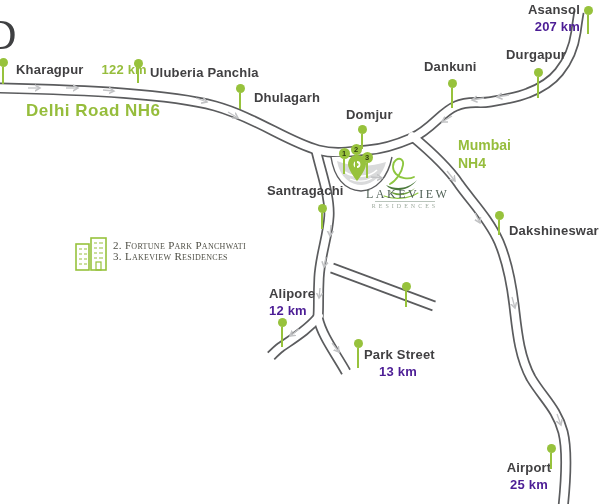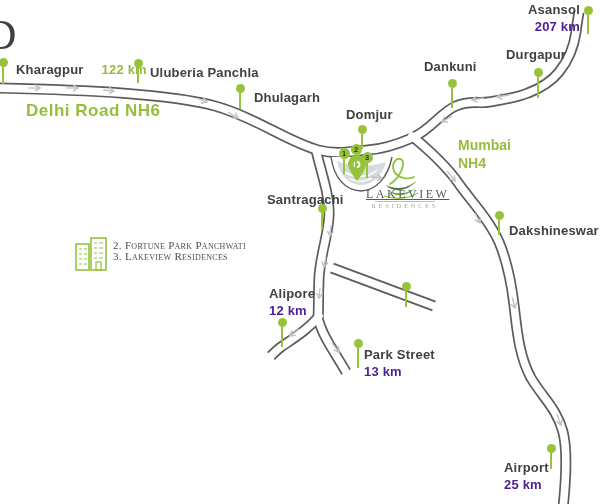--- a/index.html
+++ b/index.html
@@ -21,31 +21,31 @@
     font-size:7.5px;font-weight:bold;color:#2f3d12;
   }
   
   .loc-label{
     position:absolute;font-weight:bold;font-size:13px;color:#414042;
     letter-spacing:.2px;white-space:nowrap;z-index:2;line-height:1.15;
   }
   .dist{color:#96bd3c;margin-left:18px;}
   .dist-line{color:#4c1d95;margin-top:2px;}
   .ta-r{text-align:right;}
-  .ta-c{text-align:left;}
+  .ta-c{text-align:center;}
   .road-label{
     position:absolute;color:#96bd3c;font-weight:bold;white-space:nowrap;z-index:2;
   }
   .road-label.nh6{left:26px;top:101px;font-size:17px;letter-spacing:.5px;}
   .road-label.nh4{left:458px;top:112px;font-size:14px;width:60px;text-align:left;line-height:1.3;margin-top:24px;}
   
   .logo-word{
     position:absolute;left:366px;top:187px;width:78px;text-align:center;
     font-family:"Liberation Serif",serif;font-size:12px;letter-spacing:2.5px;
-    color:#4f5f55;z-index:2;text-decoration:underline;
+    color:#4f5f55;z-index:2;
   }
   .logo-rule{position:absolute;left:375px;top:201px;width:60px;height:1px;background:#b9c4bb;z-index:2;}
   .logo-sub{
     position:absolute;left:366px;top:203px;width:78px;text-align:center;
     font-family:"Liberation Serif",serif;font-size:6px;letter-spacing:3px;
     color:#9fab9f;z-index:2;
   }
   
   .legend-text{
     position:absolute;left:113px;top:240px;font-family:"Liberation Serif",serif;
@@ -178,21 +178,21 @@
     </div>
   <div class="loc-label ta-r" style="left:526px;top:3px;width:54px">
     <div>Asansol</div>
     <div class="dist-line">207 km</div>
   </div>
 
   <div class="pin" style="left:317.5px;top:203.5px">
       <span class="pin-head"></span>
       <span class="pin-stem" style="height:16px"></span>
     </div>
-  <div class="loc-label" style="left:267px;top:193px"><span>Santragachi</span></div>
+  <div class="loc-label" style="left:267px;top:184px"><span>Santragachi</span></div>
 
   <div class="pin" style="left:494.5px;top:210.5px">
       <span class="pin-head"></span>
       <span class="pin-stem" style="height:15px"></span>
     </div>
   <div class="loc-label" style="left:509px;top:224px"><span>Dakshineswar</span></div>
 
   <div class="pin" style="left:277.5px;top:317.5px">
       <span class="pin-head"></span>
       <span class="pin-stem" style="height:20px"></span>

